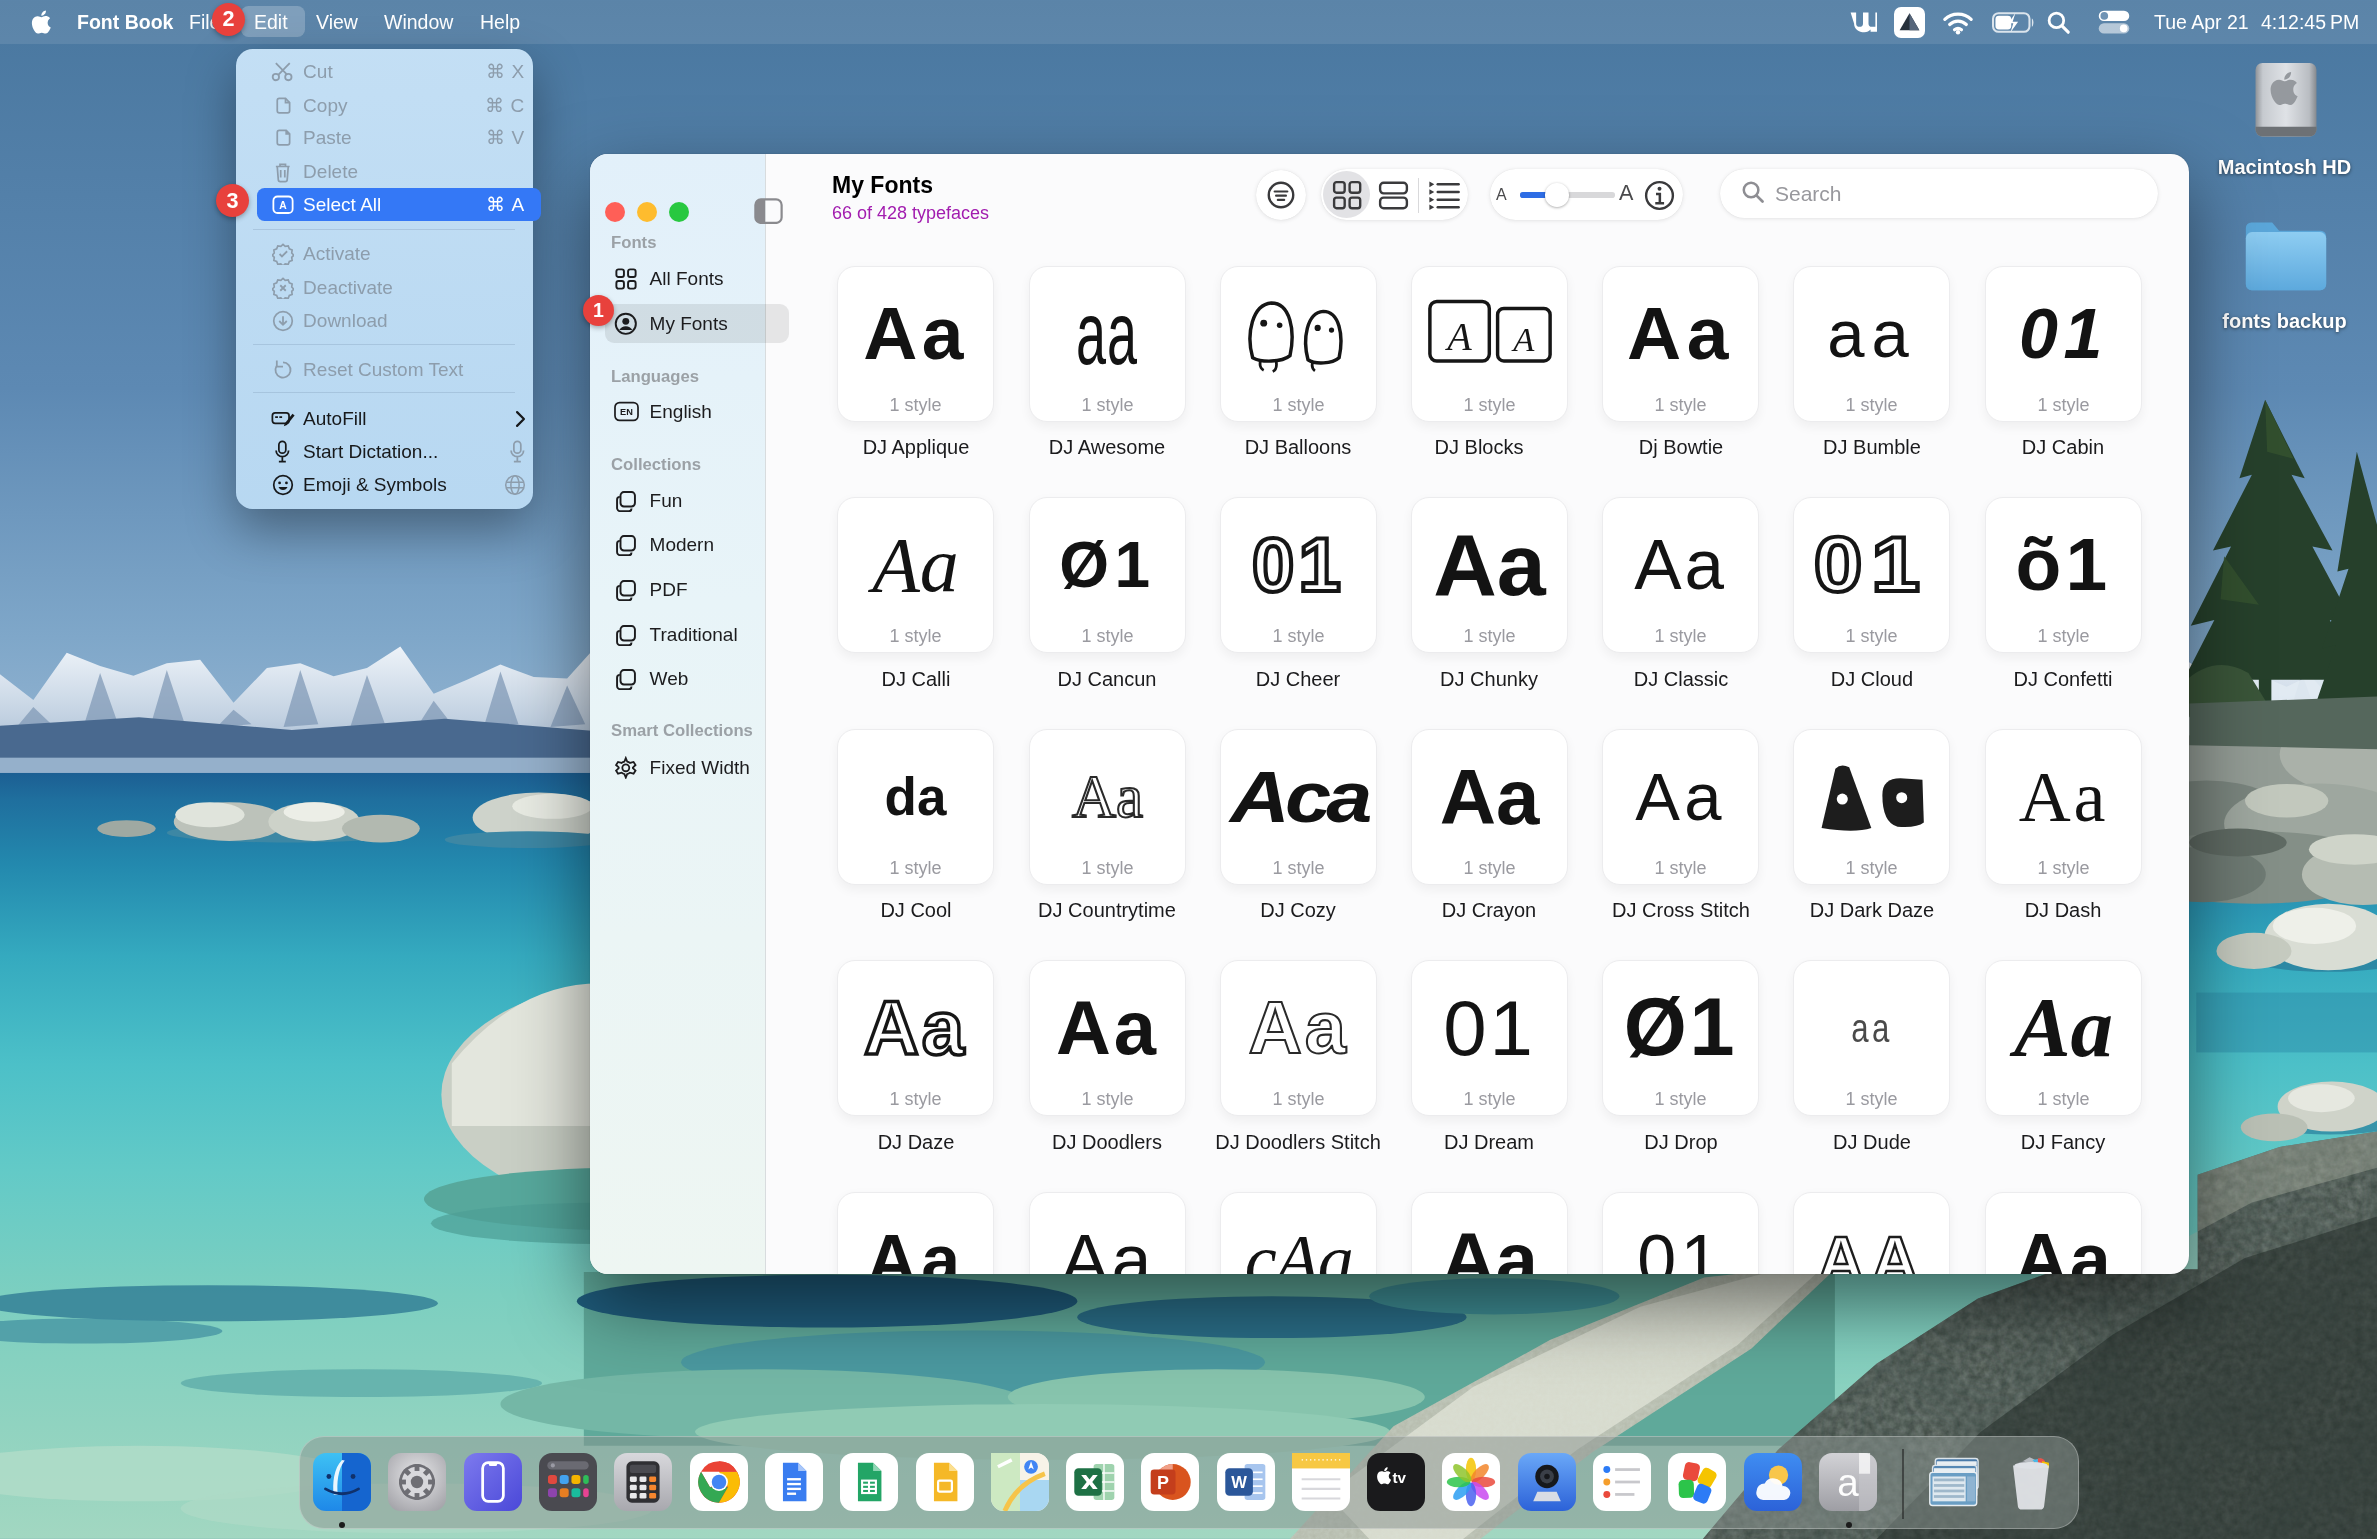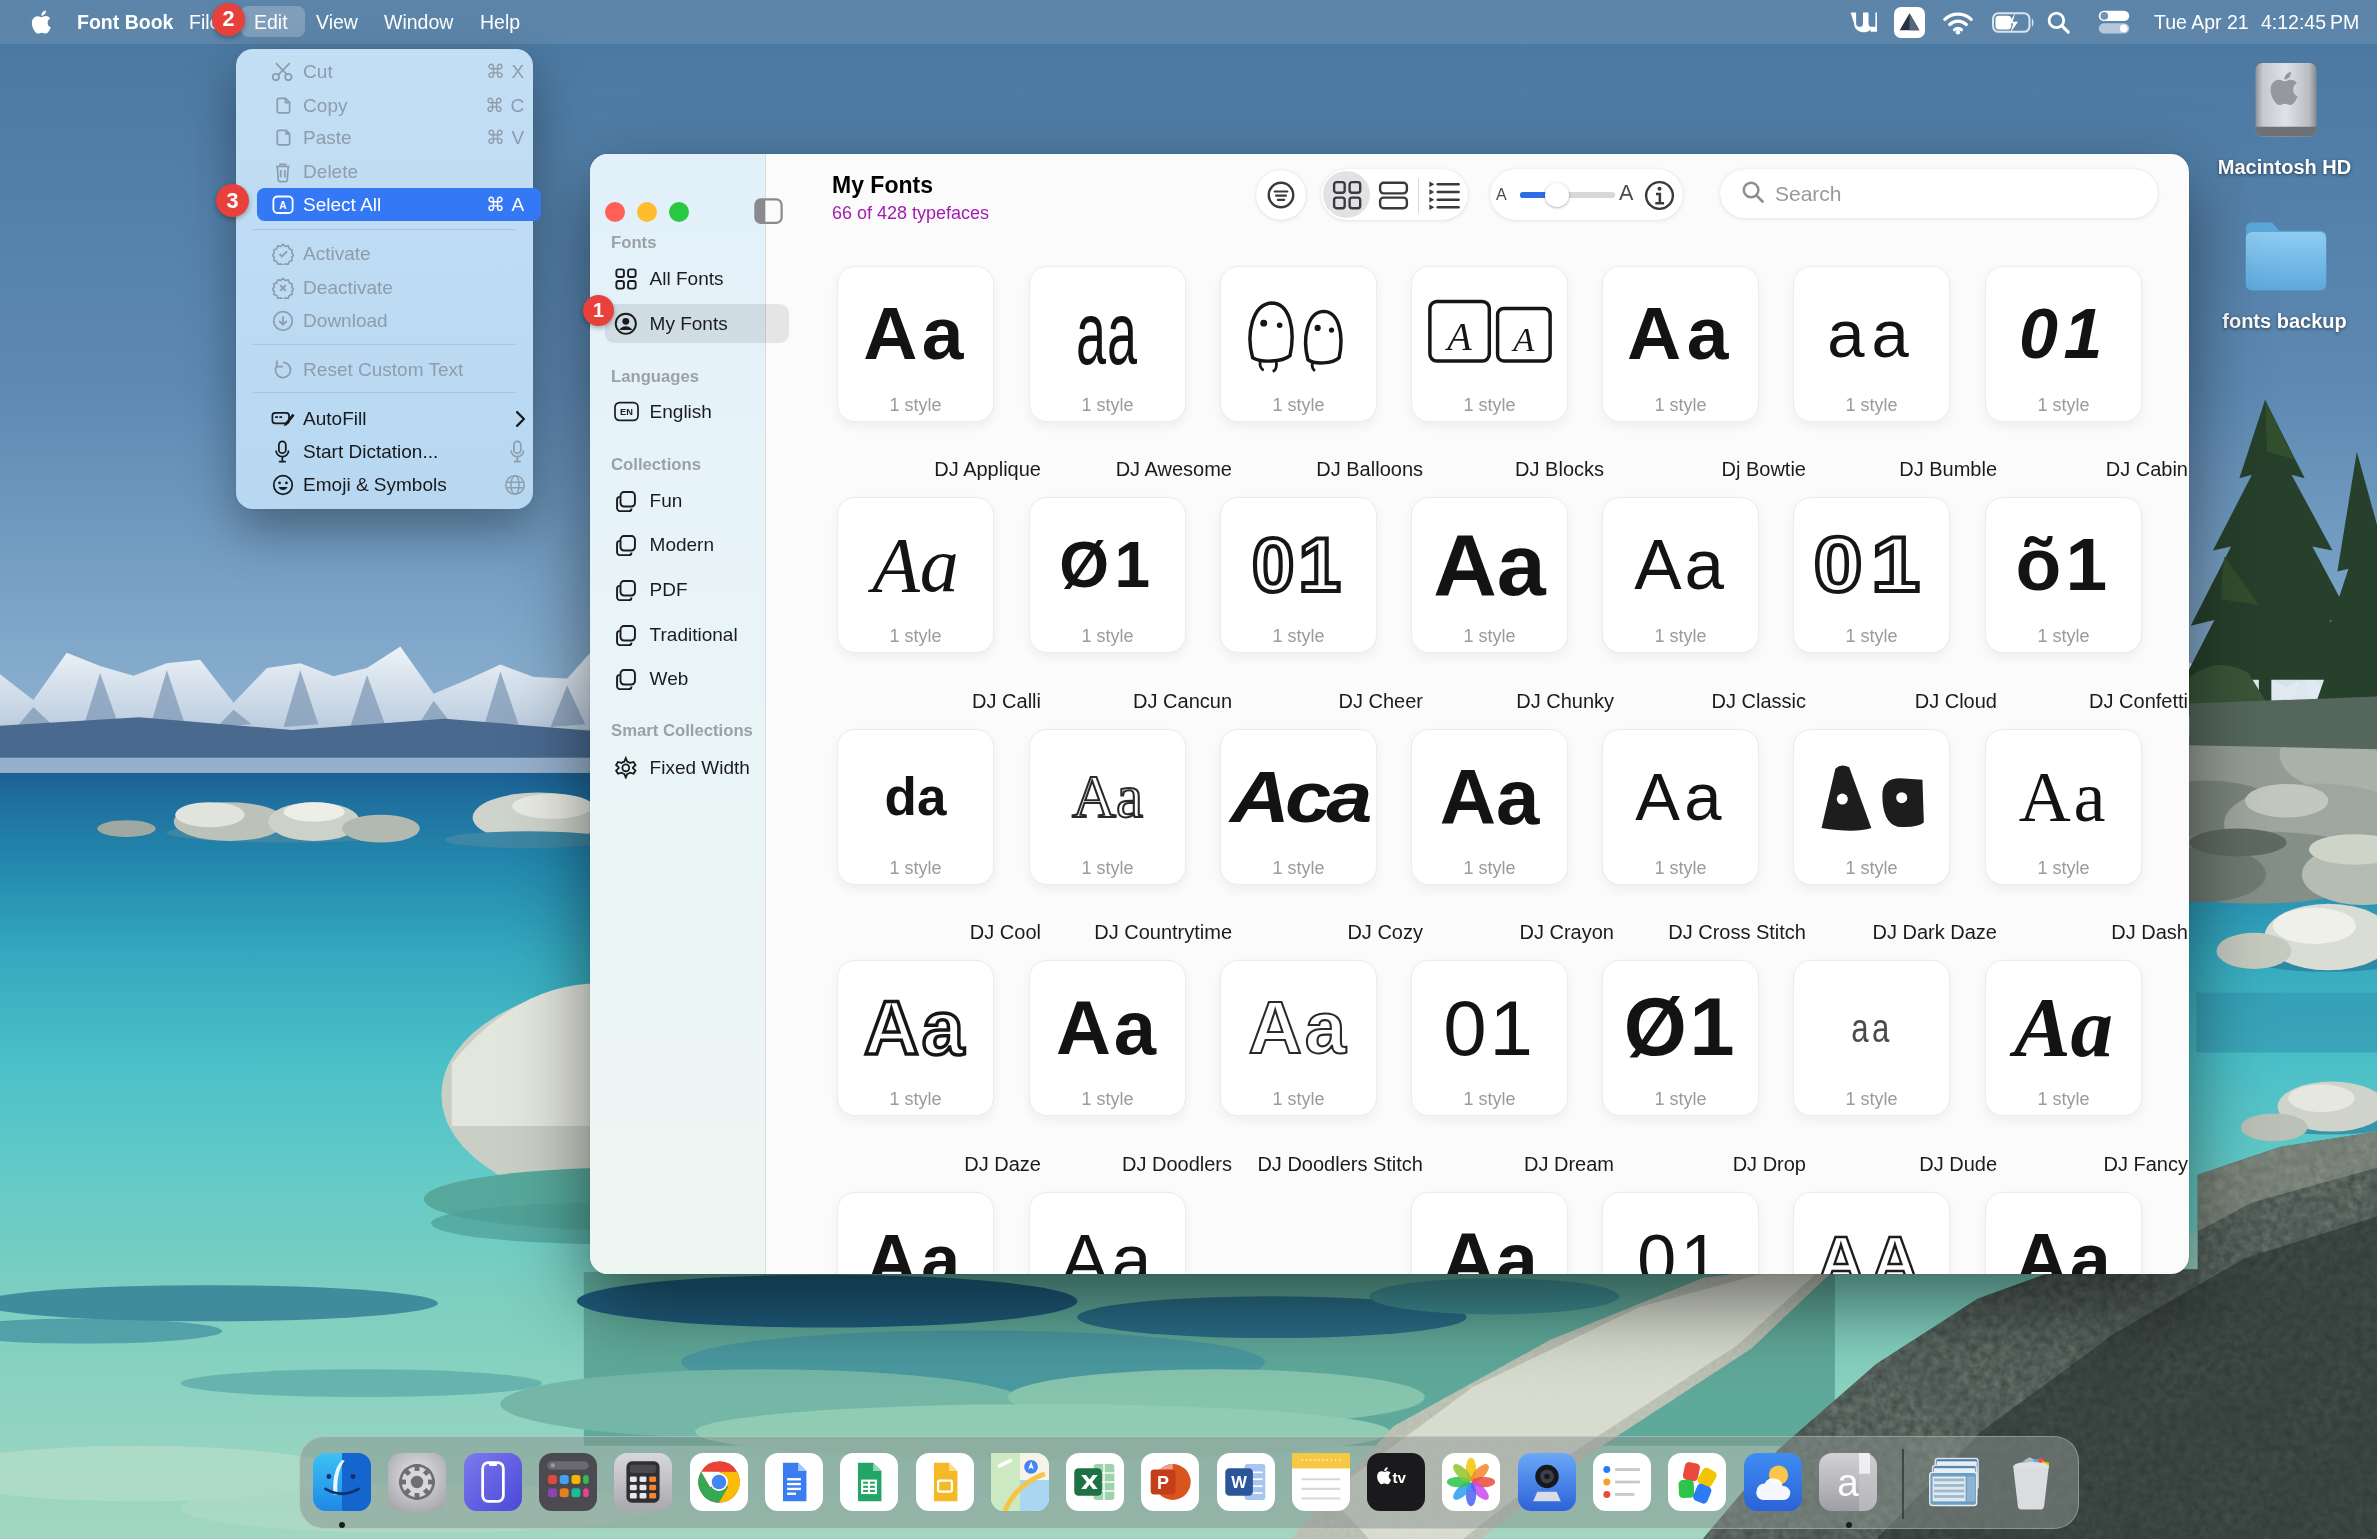--- a/index.html
+++ b/index.html
@@ -18,21 +18,21 @@
   .shead { position:absolute; left:21px; font-size:16.7px; font-weight:700; color:#9ba1a6; }
   .srow { position:absolute; left:15.3px; width:184px; height:39px; display:flex; align-items:center; font-size:19px; color:#1c1c1e; border-radius:9px; }
   .srow .si { width:25px; margin-left:8.3px; margin-right:11px; flex:none; display:flex; justify-content:center; }
   .sel { background:rgba(0,0,0,0.085); }
   .toolpill { position:absolute; background:#fff; border-radius:26px; box-shadow:0 0.7px 4.2px rgba(0,0,0,0.10), 0 0 0.7px rgba(0,0,0,0.12); }
   .card { position:absolute; width:157px; height:156px; background:#fff; border:1.4px solid #ececee; border-radius:18px;
     box-shadow:0 4.9px 11px rgba(0,0,0,0.05); overflow:hidden; }
   .glyph { position:absolute; left:0; top:18px; width:100%; height:97px; display:flex; align-items:center; justify-content:center;
     color:#131313; line-height:1; white-space:nowrap; }
   .nstyle { position:absolute; left:0; top:128px; width:100%; text-align:center; font-size:18px; color:#9a9aa0; }
-  .cname { position:absolute; width:250px; text-align:right; font-size:20px; color:#1b1b1d;margin-top:22px; }
+  .cname { position:absolute; width:250px; text-align:center; font-size:20px; color:#1b1b1d; }
   #emenu { position:absolute; left:236px; top:49px; width:297px; height:460px; border-radius:16.7px;
     background:linear-gradient(180deg, rgba(199,226,247,0.97), rgba(186,218,243,0.97));
     box-shadow:0 21px 49px rgba(0,0,0,0.35), 0 0 0.7px rgba(0,0,0,0.2); }
   .mi { position:absolute; left:21px; width:284px; height:33px; display:flex; align-items:center; font-size:19px; color:#17191b; border-radius:7.6px; }
   .mi .ic { width:28px; margin-left:11.8px; margin-right:6.3px; flex:none; display:flex; justify-content:center; align-items:center;}
   .mi .sc { position:absolute; right:15.3px; font-size:19px; letter-spacing:1.4px; }
   .dis { color:#8d9dac; }
   .msep { position:absolute; left:17.4px; width:262px; height:1.4px; background:rgba(60,90,120,0.16); }
   .badge { position:absolute; width:33px; height:33px; border-radius:50%; background:#e8413c; color:#fff; font-size:21.6px; font-weight:700;
     display:flex; align-items:center; justify-content:center; box-shadow:0 2.1px 5.6px rgba(0,0,0,0.3); }
@@ -524,20 +524,25 @@
 <div class="card" style="left:247px;top:1038px;">
       <div class="glyph">
         <span style="font-size:70px;font-weight:600;letter-spacing:4.2px;">Aa</span>
       </div>
     </div>
 <div class="card" style="left:439px;top:1038px;">
       <div class="glyph">
         <span style="font-size:72px;font-weight:500;letter-spacing:2.8px;">Aa</span>
       </div>
     </div>
+<div class="card" style="left:630px;top:1038px;">
+      <div class="glyph">
+        <span style="font-family:Liberation Serif,serif;font-style:italic;font-size:72px;letter-spacing:-1.4px;">cAa</span>
+      </div>
+    </div>
 <div class="card" style="left:821px;top:1038px;">
       <div class="glyph">
         <span style="font-size:76px;font-weight:700;">Aa</span>
       </div>
     </div>
 <div class="card" style="left:1012px;top:1038px;">
       <div class="glyph">
         <span style="font-size:70px;font-weight:500;letter-spacing:4.2px;">01</span>
       </div>
     </div>

